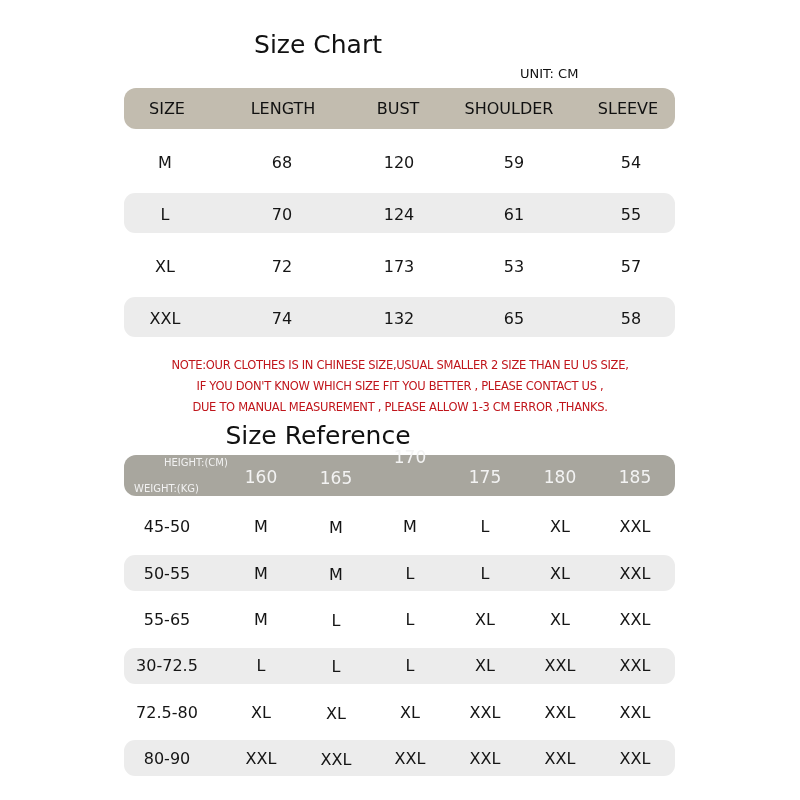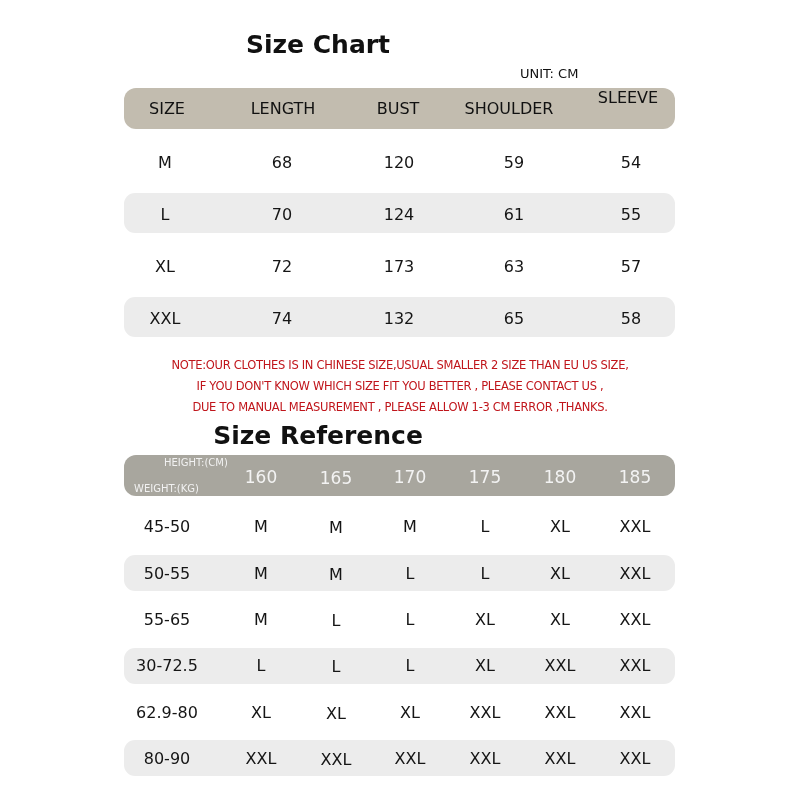--- a/index.html
+++ b/index.html
@@ -1,19 +1,19 @@
 <!DOCTYPE html>
 <html><head>
 <meta charset="utf-8">
 <style>
   html, body { margin: 0; padding: 0; background: #ffffff; }
   body { width: 800px; height: 800px; position: relative; overflow: hidden;
          font-family: "Liberation Sans", "DejaVu Sans", sans-serif; color: #111; }
   .title { position: absolute; left: 0; width: 636px; text-align: center;
-           font-family: "DejaVu Sans", sans-serif; font-weight: bold; font-size: 25px; color: #111; }
+           font-family: "DejaVu Sans", sans-serif; font-weight: normal; font-size: 25px; color: #111; }
   .unit { position: absolute; left: 520px; top: 66px; font-size: 13px; font-family: "DejaVu Sans", sans-serif; }
   .hdr { position: absolute; left: 124px; width: 551px; border-radius: 12px; }
   .hdr1 { top: 88px; height: 41px; background: #c2bcaf; }
   .hdr2 { top: 455px; height: 41px; background: #a8a69e; }
   .band { position: absolute; left: 124px; width: 551px; height: 40px; border-radius: 11px; background: #ececec; }
   .cell { position: absolute; transform: translateX(-50%); white-space: nowrap;
           font-family: "DejaVu Sans", sans-serif; font-size: 16px; color: #151515; }
   .hcell { font-size: 16px; color: #111; }
   .h2cell { font-size: 17px; color: #f3f3f3; }
   .small-hdr { position: absolute; font-size: 10px; color: #f2f2f2; font-family: "DejaVu Sans", sans-serif; white-space: nowrap; }
@@ -28,38 +28,38 @@
 
 <div class="hdr hdr1"></div>
 <div class="band" style="top:193px"></div>
 <div class="band" style="top:297px"></div>
 
 <div>
   <span class="cell hcell" style="left:167px;top:99px">SIZE</span>
   <span class="cell hcell" style="left:283px;top:99px">LENGTH</span>
   <span class="cell hcell" style="left:398px;top:99px">BUST</span>
   <span class="cell hcell" style="left:509px;top:99px">SHOULDER</span>
-  <span class="cell hcell" style="left:628px;top:88px">SLEEVE</span>
+  <span class="cell hcell" style="left:628px;top:99px">SLEEVE</span>
 
   <span class="cell" style="left:165px;top:153px">M</span>
   <span class="cell" style="left:282px;top:153px">68</span>
   <span class="cell" style="left:399px;top:153px">120</span>
   <span class="cell" style="left:514px;top:153px">59</span>
   <span class="cell" style="left:631px;top:153px">54</span>
 
   <span class="cell" style="left:165px;top:205px">L</span>
   <span class="cell" style="left:282px;top:205px">70</span>
   <span class="cell" style="left:399px;top:205px">124</span>
   <span class="cell" style="left:514px;top:205px">61</span>
   <span class="cell" style="left:631px;top:205px">55</span>
 
   <span class="cell" style="left:165px;top:257px">XL</span>
   <span class="cell" style="left:282px;top:257px">72</span>
   <span class="cell" style="left:399px;top:257px">173</span>
-  <span class="cell" style="left:514px;top:257px">63</span>
+  <span class="cell" style="left:514px;top:257px">53</span>
   <span class="cell" style="left:631px;top:257px">57</span>
 
   <span class="cell" style="left:165px;top:309px">XXL</span>
   <span class="cell" style="left:282px;top:309px">74</span>
   <span class="cell" style="left:399px;top:309px">132</span>
   <span class="cell" style="left:514px;top:309px">65</span>
   <span class="cell" style="left:631px;top:309px">58</span>
 </div>
 
 <div class="note" style="top:358px">NOTE:OUR CLOTHES IS IN CHINESE SIZE,USUAL SMALLER 2 SIZE THAN EU US SIZE,</div>
@@ -72,21 +72,21 @@
 <span class="small-hdr" style="left:164px;top:457px">HEIGHT:(CM)</span>
 <span class="small-hdr" style="left:134px;top:483px">WEIGHT:(KG)</span>
 
 <div class="band" style="top:555px;height:36px"></div>
 <div class="band" style="top:648px;height:36px"></div>
 <div class="band" style="top:740px;height:36px"></div>
 
 <div>
   <span class="cell h2cell" style="left:261px;top:467px">160</span>
   <span class="cell h2cell" style="left:336px;top:468px">165</span>
-  <span class="cell h2cell" style="left:410px;top:467px">170</span>
+  <span class="cell h2cell" style="left:410px;top:447px">170</span>
   <span class="cell h2cell" style="left:485px;top:467px">175</span>
   <span class="cell h2cell" style="left:560px;top:467px">180</span>
   <span class="cell h2cell" style="left:635px;top:467px">185</span>
 
   <span class="cell" style="left:167px;top:517px">45-50</span>
   <span class="cell" style="left:261px;top:517px">M</span>
   <span class="cell" style="left:336px;top:518px">M</span>
   <span class="cell" style="left:410px;top:517px">M</span>
   <span class="cell" style="left:485px;top:517px">L</span>
   <span class="cell" style="left:560px;top:517px">XL</span>
@@ -109,21 +109,21 @@
   <span class="cell" style="left:635px;top:610px">XXL</span>
 
   <span class="cell" style="left:167px;top:656px">30-72.5</span>
   <span class="cell" style="left:261px;top:656px">L</span>
   <span class="cell" style="left:336px;top:657px">L</span>
   <span class="cell" style="left:410px;top:656px">L</span>
   <span class="cell" style="left:485px;top:656px">XL</span>
   <span class="cell" style="left:560px;top:656px">XXL</span>
   <span class="cell" style="left:635px;top:656px">XXL</span>
 
-  <span class="cell" style="left:167px;top:703px">62.9-80</span>
+  <span class="cell" style="left:167px;top:703px">72.5-80</span>
   <span class="cell" style="left:261px;top:703px">XL</span>
   <span class="cell" style="left:336px;top:704px">XL</span>
   <span class="cell" style="left:410px;top:703px">XL</span>
   <span class="cell" style="left:485px;top:703px">XXL</span>
   <span class="cell" style="left:560px;top:703px">XXL</span>
   <span class="cell" style="left:635px;top:703px">XXL</span>
 
   <span class="cell" style="left:167px;top:749px">80-90</span>
   <span class="cell" style="left:261px;top:749px">XXL</span>
   <span class="cell" style="left:336px;top:750px">XXL</span>

